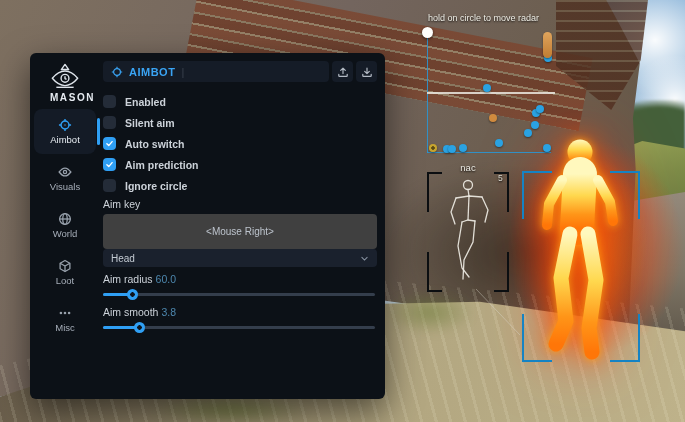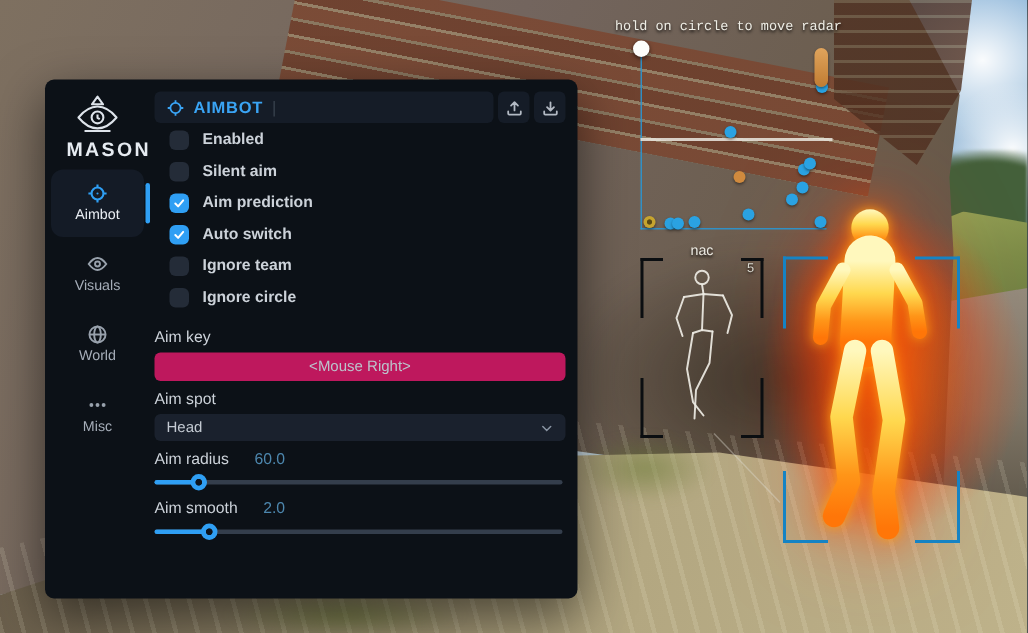--- a/index.html
+++ b/index.html
@@ -57,62 +57,62 @@
   .c-tl{left:0;top:0;border-left:2px solid;border-top:2px solid;}
   .c-tr{right:0;top:0;border-right:2px solid;border-top:2px solid;}
   .c-bl{left:0;bottom:0;border-left:2px solid;border-bottom:2px solid;}
   .c-br{right:0;bottom:0;border-right:2px solid;border-bottom:2px solid;}
   .esp-name{left:444px;top:162px;width:48px;text-align:center;font-size:9.5px;color:#eceae2;
         text-shadow:0 1px 2px rgba(0,0,0,.9);}
   .esp-dist{left:498px;top:173px;font-size:8.5px;color:#d9d8cf;text-shadow:0 1px 2px rgba(0,0,0,.9);}
 
   
   .radar{left:424px;top:28px;width:130px;height:127px;}
-  .radar-tip{left:410px;top:13px;font-size:9px;color:#efeee6;white-space:nowrap;
-        text-shadow:0 1px 2px rgba(0,0,0,.85);font-family:Liberation Mono, monospace;}
+  .radar-tip{left:428px;top:13px;font-size:9px;color:#efeee6;white-space:nowrap;
+        text-shadow:0 1px 2px rgba(0,0,0,.85);}
   .radar-handle{left:-2px;top:-1px;width:11px;height:11px;border-radius:50%;background:#fdfdfb;
         box-shadow:0 1px 3px rgba(0,0,0,.6);}
   .radar-vline{left:3px;top:6px;width:1px;height:119px;background:rgba(42,150,210,.9);}
   .radar-bline{left:3px;top:124px;width:124px;height:1px;background:rgba(42,150,210,.9);}
   .radar-hline{left:3px;top:64px;width:128px;height:2px;background:rgba(235,233,224,.85);}
   .dot{position:absolute;width:8px;height:8px;border-radius:50%;box-shadow:0 1px 2px rgba(0,0,0,.45);}
   .bar{position:absolute;border-radius:5px;box-shadow:0 1px 2px rgba(0,0,0,.45);}
 
   
   :root{--accent:#2f9ff4;}
   .menu{left:30px;top:53px;width:355px;height:346px;background:#0c1117;border-radius:6px;
         display:flex;box-shadow:0 12px 34px rgba(0,0,0,.55);color:#ccd2d9;}
   .sidebar{width:70px;flex:none;display:flex;flex-direction:column;align-items:center;padding-top:8px;}
   .brand-icon{color:#dde3ea;margin-top:2px;}
-  .brand-name{font-size:13px;font-weight:bold;letter-spacing:1.6px;color:#e6ebf1;margin:3px 0 6px;padding-left:15px;}
+  .brand-name{font-size:10px;font-weight:bold;letter-spacing:1.6px;color:#e6ebf1;margin:3px 0 6px;padding-left:15px;}
   .nav-item{position:relative;width:62px;height:45px;margin-bottom:2px;border-radius:8px;
         display:flex;flex-direction:column;align-items:center;justify-content:center;gap:2px;cursor:pointer;}
   .nav-item .nav-icon{color:#98a1ac;line-height:0;}
   .nav-item .nav-label{font-size:9.5px;color:#a6aeb9;}
   .nav-item.active{background:#141b26;}
   .nav-item.active .nav-icon{color:var(--accent);}
   .nav-item.active .nav-label{color:#e9eef3;}
   .nav-item.active::after{content:"";position:absolute;right:-4px;top:9px;width:3px;height:27px;
         border-radius:2px;background:var(--accent);}
   .main{flex:1;padding:8px 8px 0 3px;display:flex;flex-direction:column;}
   .hdr-row{display:flex;gap:3px;height:21px;margin-bottom:5px;}
   .hdr-bar{flex:1;background:#151c27;border-radius:4px;display:flex;align-items:center;gap:6px;padding:0 8px;}
   .hdr-title{font-size:11px;font-weight:bold;letter-spacing:.5px;color:#3aa4f4;}
   .hdr-sep{color:#39424e;font-size:11px;}
   .hdr-sub{font-size:9.5px;color:#7b8490;white-space:nowrap;overflow:hidden;}
   .icon-btn{width:21px;height:21px;background:#151c27;border-radius:4px;display:flex;align-items:center;
         justify-content:center;color:#b3bac4;cursor:pointer;}
-  .toggle-row{display:flex;align-items:flex-start;gap:9px;height:21px;cursor:pointer;margin-left:10px;}
+  .toggle-row{display:flex;align-items:flex-end;gap:9px;height:21px;cursor:pointer;}
   .cbox{width:13px;height:13px;border-radius:4px;background:#242c38;flex:none;display:flex;
         align-items:center;justify-content:center;}
   .cbox.on{background:var(--accent);}
   .toggle-label{font-size:10.5px;font-weight:bold;color:#ccd2d9;}
   .sec-label{font-size:10.5px;font-weight:normal;color:#ccd2d9;margin:6px 0 4px;}
-  .sec-label .val{color:#4d87ae;margin-left:17px;}
-  .key-btn{height:19px;background:#be185d;border-radius:4px;display:flex;align-items:center;
+  .sec-label .val{color:#4d87ae;margin-left:3px;}
+  .key-btn{height:35px;background:#404040;border-radius:4px;display:flex;align-items:center;
         justify-content:center;font-size:10px;color:#bcc3cc;cursor:pointer;}
   .select{height:18px;background:#1a212d;border-radius:4px;display:flex;align-items:center;
         justify-content:space-between;padding:0 8px;font-size:10px;color:#c3cad2;cursor:pointer;}
   .select .chev{color:#8792a0;line-height:0;}
   .slider{position:relative;height:11px;margin:2px 0 1px;cursor:pointer;}
   .track{position:absolute;left:0;right:2px;top:4px;height:3px;border-radius:2px;background:#343e4c;}
   .fill{position:absolute;left:0;top:4px;height:3px;border-radius:2px;background:var(--accent);}
   .thumb{position:absolute;top:0;width:11px;height:11px;border-radius:50%;
         background:radial-gradient(circle,#0e141c 0 2px,var(--accent) 2.5px);}
   .snapline{pointer-events:none;}
@@ -251,20 +251,29 @@
                 <g stroke="currentColor" stroke-width="1.1" fill="none">
                   <circle cx="6" cy="6" r="4.6"></circle>
                   <ellipse cx="6" cy="6" rx="1.9" ry="4.6"></ellipse>
                   <path d="M1.4 6h9.2"></path>
                 </g>
               </svg></span>
             <span class="nav-label">World</span>
           </div>
           <div class="nav-item">
             <span class="nav-icon"><svg width="14" height="14" viewBox="0 0 12 12">
+                <g stroke="currentColor" stroke-width="1.1" fill="none" stroke-linejoin="round">
+                  <path d="M6 1.3 10.2 3.6v4.8L6 10.7 1.8 8.4V3.6z"></path>
+                  <path d="M1.8 3.6 6 6l4.2-2.4M6 6v4.7"></path>
+                </g>
+              </svg></span>
+            <span class="nav-label">Loot</span>
+          </div>
+          <div class="nav-item">
+            <span class="nav-icon"><svg width="14" height="14" viewBox="0 0 12 12">
                 <g fill="currentColor">
                   <circle cx="2.5" cy="6" r="1.1"></circle>
                   <circle cx="6" cy="6" r="1.1"></circle>
                   <circle cx="9.5" cy="6" r="1.1"></circle>
                 </g>
               </svg></span>
             <span class="nav-label">Misc</span>
           </div>
         </nav>
     </div>
@@ -307,61 +316,56 @@
           <div class="toggle-row">
             <span class="cbox"></span>
             <span class="toggle-label">Silent aim</span>
           </div>
           <div class="toggle-row">
             <span class="cbox on">
               <svg width="9" height="9" viewBox="0 0 12 12">
                 <path d="M2.5 6.3 5 8.8l4.5-5.3" stroke="#fff" stroke-width="1.8" fill="none" stroke-linecap="round" stroke-linejoin="round"></path>
               </svg>
             </span>
-            <span class="toggle-label">Aim prediction</span>
+            <span class="toggle-label">Auto switch</span>
           </div>
           <div class="toggle-row">
             <span class="cbox on">
               <svg width="9" height="9" viewBox="0 0 12 12">
                 <path d="M2.5 6.3 5 8.8l4.5-5.3" stroke="#fff" stroke-width="1.8" fill="none" stroke-linecap="round" stroke-linejoin="round"></path>
               </svg>
             </span>
-            <span class="toggle-label">Auto switch</span>
-          </div>
-          <div class="toggle-row">
-            <span class="cbox"></span>
-            <span class="toggle-label">Ignore team</span>
+            <span class="toggle-label">Aim prediction</span>
           </div>
           <div class="toggle-row">
             <span class="cbox"></span>
             <span class="toggle-label">Ignore circle</span>
           </div>
         </div>
 
       <div class="sec-label">Aim key</div>
       <div class="key-btn">&lt;Mouse Right&gt;</div>
 
-      <div class="sec-label">Aim spot</div>
       <div class="select">
         <span>Head</span>
         <span class="chev">
           <svg width="9" height="9" viewBox="0 0 12 12">
               <path d="M2.5 4.5 6 8l3.5-3.5" stroke="currentColor" stroke-width="1.4" fill="none" stroke-linecap="round"></path>
             </svg>
         </span>
       </div>
 
       <div id="slider-list">
           <div class="sec-label">Aim radius<span class="val">60.0</span></div>
           <div class="slider">
             <div class="track"></div>
             <div class="fill" style="width:10.5%;"></div>
             <div class="thumb" style="left:calc(10.5% - 5px);"></div>
           </div>
-          <div class="sec-label">Aim smooth<span class="val">2.0</span></div>
+          <div class="sec-label">Aim smooth<span class="val">3.8</span></div>
           <div class="slider">
             <div class="track"></div>
             <div class="fill" style="width:13%;"></div>
             <div class="thumb" style="left:calc(13% - 5px);"></div>
           </div>
         </div>
     </div>
   </div>
 </div>
 

